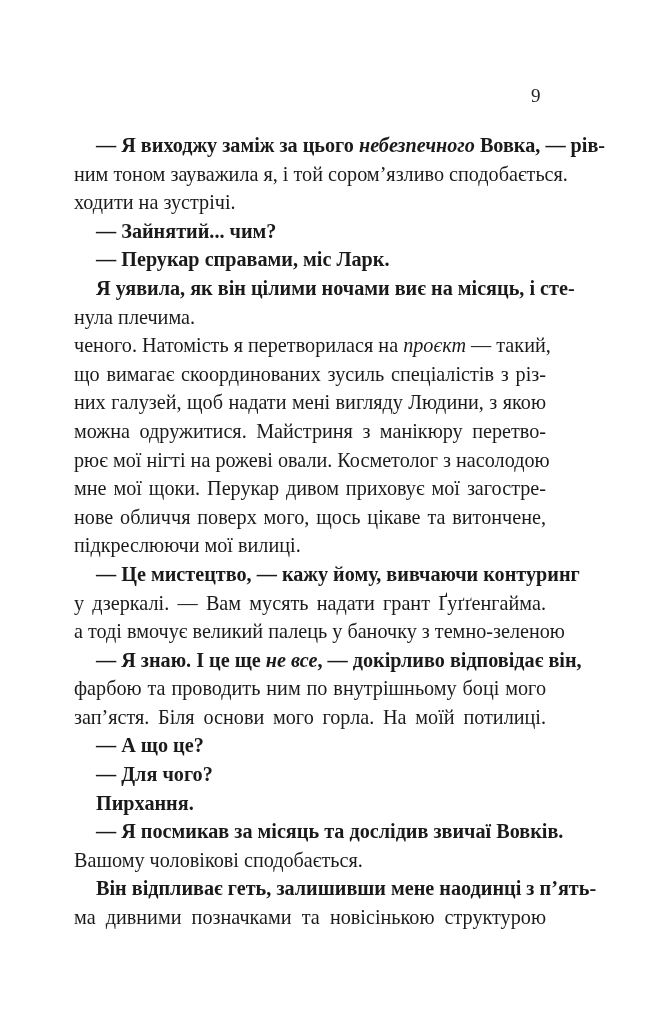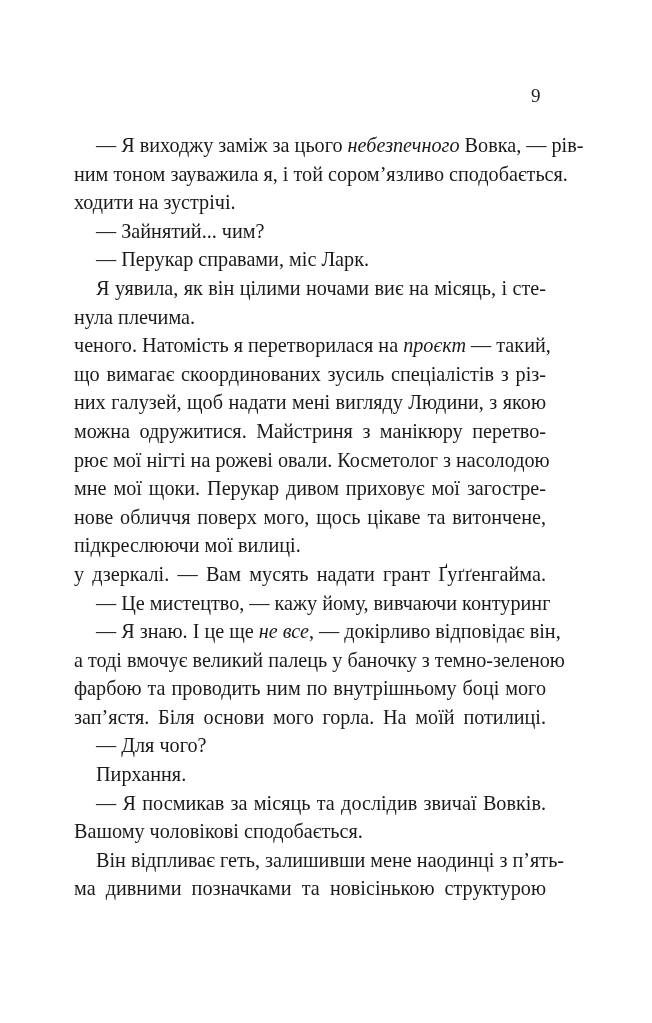--- a/index.html
+++ b/index.html
@@ -36,20 +36,21 @@
       white-space: nowrap;
       text-align: justify;
       text-align-last: justify;
       height: 28.6px;
     }
     .line.last {
       text-align-last: left;
     }
     .line.indent {
       padding-left: 22px;
+      font-weight: bold;
     }
     .seg.italic {
       font-style: italic;
     }
   </style>
 </head>
 <body>
 
 <div class="page-number">9</div>
 
@@ -62,25 +63,26 @@
     <div class="line indent"><span class="seg">Я уявила, як він цілими ночами виє на місяць, і сте-</span></div>
     <div class="line last"><span class="seg">нула плечима.</span></div>
     <div class="line"><span class="seg">ченого. Натомість я перетворилася на </span><span class="seg italic">проєкт</span><span class="seg"> — такий,</span></div>
     <div class="line"><span class="seg">що вимагає скоординованих зусиль спеціалістів з різ-</span></div>
     <div class="line"><span class="seg">них галузей, щоб надати мені вигляду Людини, з якою</span></div>
     <div class="line"><span class="seg">можна одружитися. Майстриня з манікюру перетво-</span></div>
     <div class="line"><span class="seg">рює мої нігті на рожеві овали. Косметолог з насолодою</span></div>
     <div class="line"><span class="seg">мне мої щоки. Перукар дивом приховує мої загостре-</span></div>
     <div class="line"><span class="seg">нове обличчя поверх мого, щось цікаве та витончене,</span></div>
     <div class="line last"><span class="seg">підкреслюючи мої вилиці.</span></div>
+    <div class="line indent"><span class="seg">— Це мистецтво, — кажу йому, вивчаючи контуринг</span></div>
     <div class="line"><span class="seg">у дзеркалі. — Вам мусять надати грант Ґуґґенгайма.</span></div>
-    <div class="line indent"><span class="seg">— Це мистецтво, — кажу йому, вивчаючи контуринг</span></div>
+    <div class="line"><span class="seg">а тоді вмочує великий палець у баночку з темно-зеленою</span></div>
     <div class="line indent"><span class="seg">— Я знаю. І це ще </span><span class="seg italic">не все</span><span class="seg">, — докірливо відповідає він,</span></div>
-    <div class="line"><span class="seg">а тоді вмочує великий палець у баночку з темно-зеленою</span></div>
     <div class="line"><span class="seg">фарбою та проводить ним по внутрішньому боці мого</span></div>
     <div class="line"><span class="seg">зап’ястя. Біля основи мого горла. На моїй потилиці.</span></div>
+    <div class="line indent last"><span class="seg">— А що це?</span></div>
     <div class="line indent last"><span class="seg">— Для чого?</span></div>
     <div class="line indent last"><span class="seg">Пирхання.</span></div>
     <div class="line indent"><span class="seg">— Я посмикав за місяць та дослідив звичаї Вовків.</span></div>
     <div class="line last"><span class="seg">Вашому чоловікові сподобається.</span></div>
     <div class="line indent"><span class="seg">Він відпливає геть, залишивши мене наодинці з п’ять-</span></div>
     <div class="line"><span class="seg">ма дивними позначками та новісінькою структурою</span></div>
   </div>
 
 </body></html>

